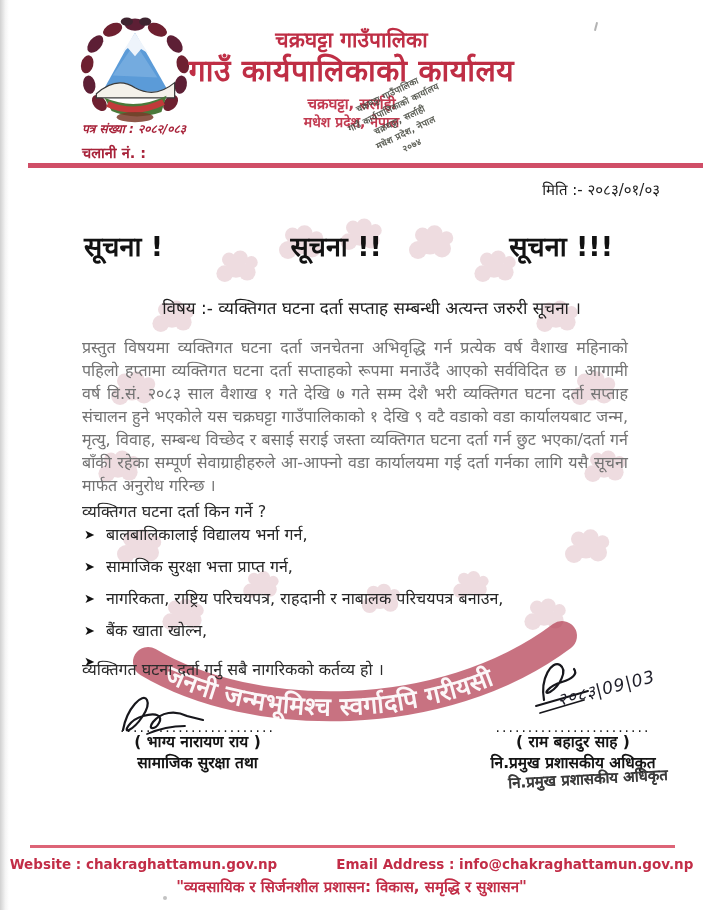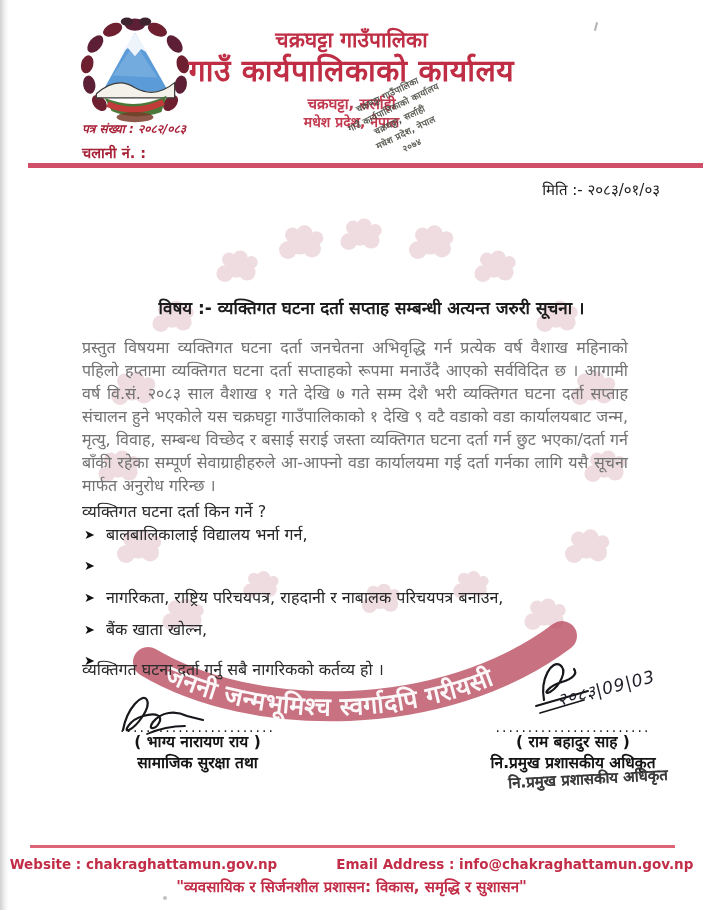--- a/index.html
+++ b/index.html
@@ -28,21 +28,21 @@
     z-index:3;text-align:center;color:#474a40;opacity:.88;}
   .seal div{font-size:9px;font-weight:600;line-height:1.55;letter-spacing:.3px;white-space:nowrap;}
   .letter-no{left:82px;top:120px;font-size:12px;font-weight:bold;color:#a8233a;z-index:2;font-style:italic;}
   .dispatch-no{left:82px;top:142px;font-size:14.5px;font-weight:bold;color:#a8233a;z-index:2;}
   .rule-top{left:28px;top:163px;width:675px;height:4.5px;background:#d04e67;z-index:2;}
   .date-line{right:43px;top:179px;font-size:15px;color:#1d1d1d;z-index:2;}
 
   .notice-row{left:84px;right:90px;top:227px;display:flex;justify-content:space-between;
     font-size:27px;font-weight:bold;color:#121212;z-index:2;}
   .subject{left:0;right:0;top:296px;text-align:center;padding-left:40px;
-    font-size:17px;font-weight:bold;color:#1c1c1c;z-index:2;}
+    font-size:17px;font-weight:normal;color:#1c1c1c;z-index:2;}
 
   .body-par{left:82px;top:336px;width:546px;text-align:justify;
     font-size:16px;line-height:23px;color:#737373;z-index:2;}
   .question{left:82px;top:500px;font-size:16px;color:#2b2b2b;z-index:2;}
   .bullets{left:84px;top:524px;width:546px;z-index:2;}
   .bullet-row{display:flex;align-items:baseline;margin-bottom:9px;font-size:16px;line-height:22px;color:#262626;}
   .bmark{font-size:13px;margin-right:11px;color:#111;flex:0 0 auto;position:relative;top:-1px;}
   .closing{left:82px;top:658px;font-size:16px;color:#2b2b2b;z-index:2;}
 
   
@@ -147,33 +147,39 @@
     <div>चक्रघट्टा, सर्लाही</div>
     <div>मधेश प्रदेश, नेपाल</div>
     <div>२०७४</div>
   </div>
 
   <div class="abs letter-no">पत्र संख्या : २०८२/०८३</div>
   <div class="abs dispatch-no">चलानी नं. :</div>
   <div class="abs rule-top"></div>
   <div class="abs date-line">मिति :- २०८३/०१/०३</div>
 
+  <div class="abs notice-row">
+    <span>सूचना !</span>
+    <span>सूचना !!</span>
+    <span>सूचना !!!</span>
+  </div>
 
   <div class="abs subject">विषय :-  व्यक्तिगत घटना दर्ता सप्ताह सम्बन्धी अत्यन्त जरुरी सूचना ।</div>
 
   <div class="abs body-par">प्रस्तुत विषयमा व्यक्तिगत घटना दर्ता जनचेतना अभिवृद्धि गर्न प्रत्येक वर्ष वैशाख महिनाको पहिलो हप्तामा व्यक्तिगत घटना दर्ता सप्ताहको रूपमा मनाउँदै आएको सर्वविदित छ । आगामी वर्ष वि.सं. २०८३ साल वैशाख १ गते देखि ७ गते सम्म देशै भरी व्यक्तिगत घटना दर्ता सप्ताह संचालन हुने भएकोले यस चक्रघट्टा गाउँपालिकाको १ देखि ९ वटै वडाको वडा कार्यालयबाट जन्म, मृत्यु, विवाह, सम्बन्ध विच्छेद र बसाई सराई जस्ता व्यक्तिगत घटना दर्ता गर्न छुट भएका/दर्ता गर्न बाँकी रहेका सम्पूर्ण सेवाग्राहीहरुले आ-आफ्नो वडा कार्यालयमा गई दर्ता गर्नका लागि यसै सूचना मार्फत अनुरोध गरिन्छ ।</div>
   <div class="abs question">व्यक्तिगत घटना दर्ता किन गर्ने ?</div>
 
   <div class="abs bullets">
     <div class="bullet-row">
       <span class="bmark">➤</span>
       <span>बालबालिकालाई विद्यालय भर्ना गर्न,</span>
     </div>
     <div class="bullet-row">
       <span class="bmark">➤</span>
+      <span>सामाजिक सुरक्षा भत्ता प्राप्त गर्न,</span>
     </div>
     <div class="bullet-row">
       <span class="bmark">➤</span>
       <span>नागरिकता, राष्ट्रिय परिचयपत्र, राहदानी र नाबालक परिचयपत्र बनाउन,</span>
     </div>
     <div class="bullet-row">
       <span class="bmark">➤</span>
       <span>बैंक खाता खोल्न,</span>
     </div>
     <div class="bullet-row">

